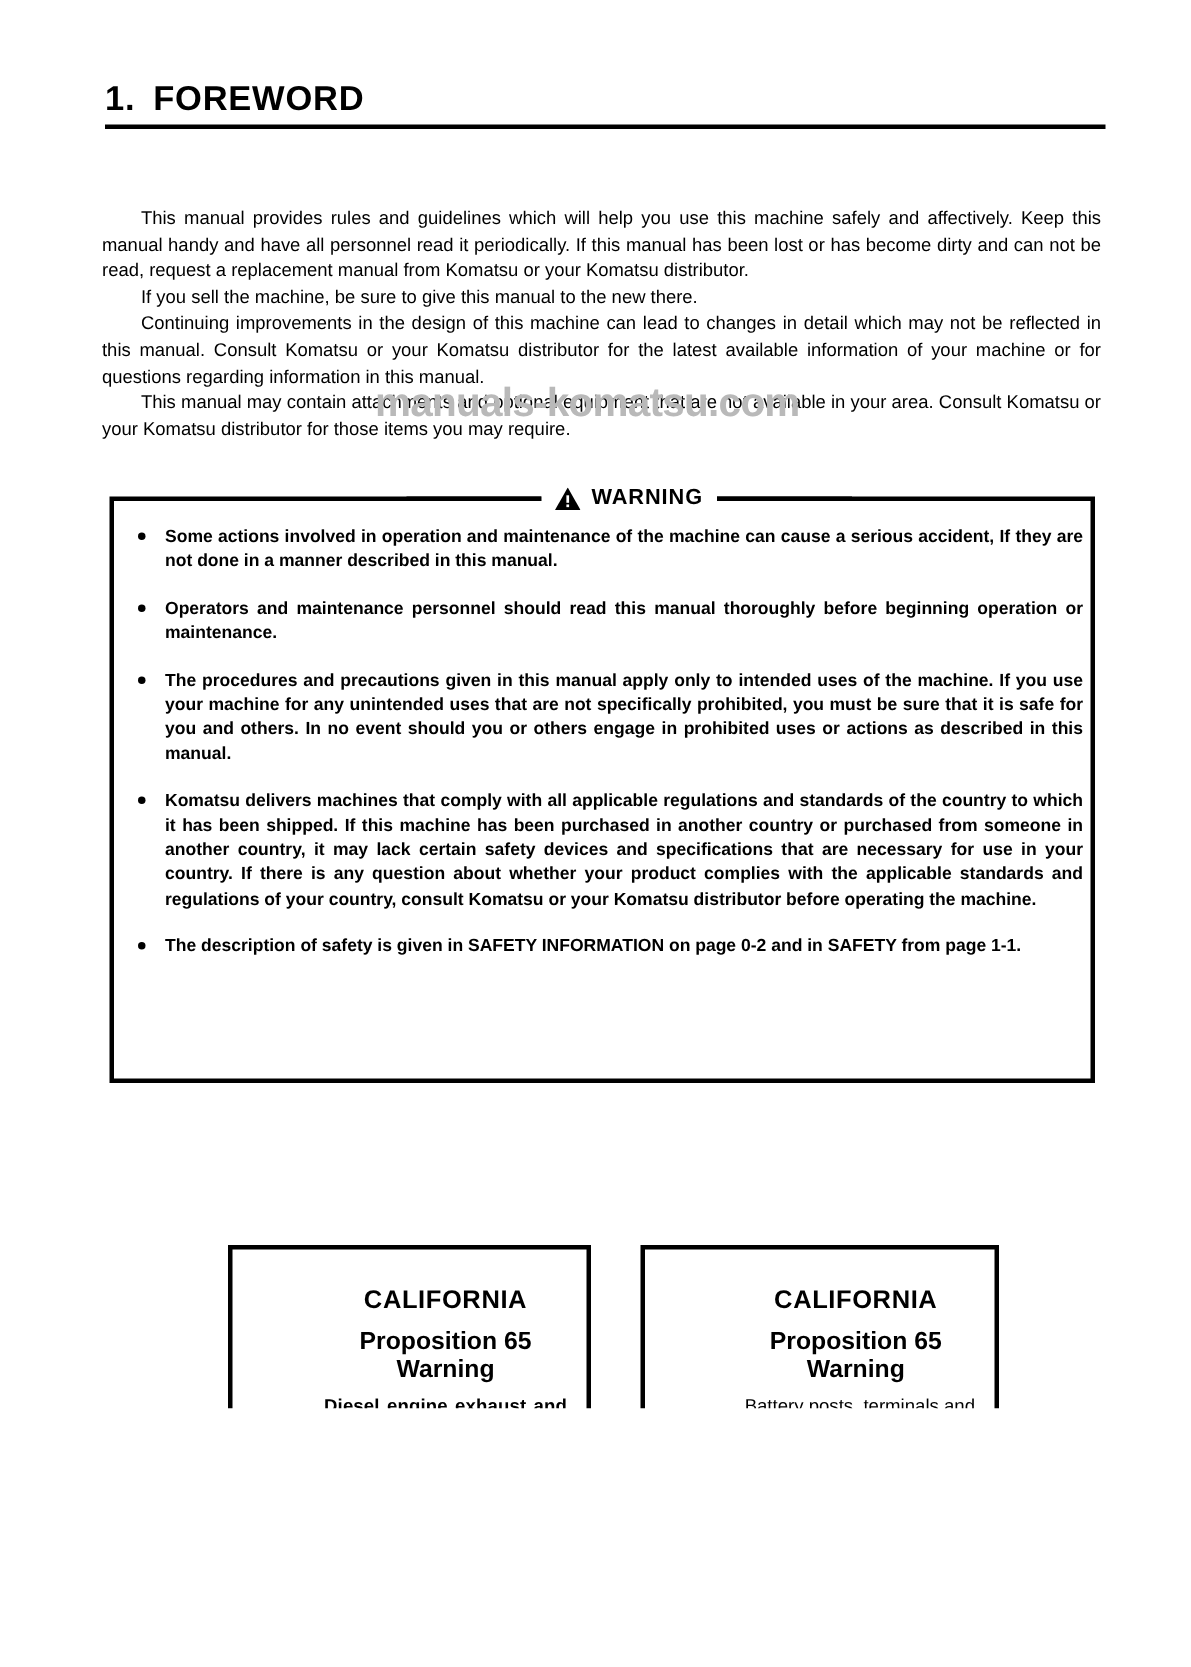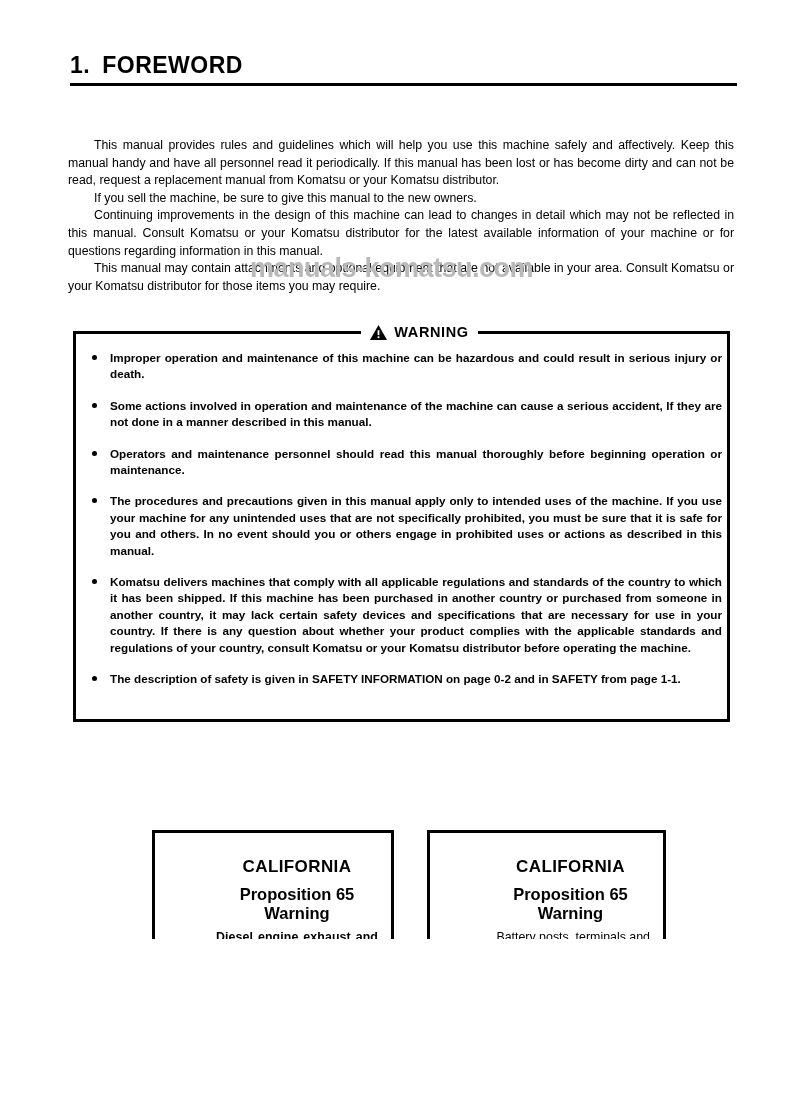--- a/index.html
+++ b/index.html
@@ -205,21 +205,21 @@
 
 <div id="page">
 
   <div class="chapter-title">
     <span class="num">1.</span><span>FOREWORD</span>
   </div>
   <div class="title-rule"></div>
 
   <div class="intro">
     <p>This manual provides rules and guidelines which will help you use this machine safely and affectively. Keep this manual handy and have all personnel read it periodically. If this manual has been lost or has become dirty and can not be read, request a replacement manual from Komatsu or your Komatsu distributor.</p>
-    <p class="nojust">If you sell the machine, be sure to give this manual to the new owners.</p>
+    <p class="nojust">If you sell the machine, be sure to give this manual to the new there.</p>
     <p>Continuing improvements in the design of this machine can lead to changes in detail which may not be reflected in this manual. Consult Komatsu or your Komatsu distributor for the latest available information of your machine or for questions regarding information in this manual.</p>
     <p>This manual may contain attachments and optional equipment that are not available in your area. Consult Komatsu or your Komatsu distributor for those items you may require.</p>
   </div>
 
   <div class="watermark">manuals-komatsu.com</div>
 
   <div class="warning-box"></div>
 
   <div class="warning-header">
     <div class="wh-line left"></div>
@@ -232,24 +232,20 @@
         </svg>
       </span>
       <span class="warn-word">WARNING</span>
     </div>
     <div class="wh-line right"></div>
   </div>
 
   <div class="warn-list">
     <div class="warn-item">
       <span class="dot"></span>
-      <span>Improper operation and maintenance of this machine can be hazardous and could result in serious injury or death.</span>
-    </div>
-    <div class="warn-item">
-      <span class="dot"></span>
       <span>Some actions involved in operation and maintenance of the machine can cause a serious accident, If they are not done in a manner described in this manual.</span>
     </div>
     <div class="warn-item">
       <span class="dot"></span>
       <span>Operators and maintenance personnel should read this manual thoroughly before beginning operation or maintenance.</span>
     </div>
     <div class="warn-item">
       <span class="dot"></span>
       <span>The procedures and precautions given in this manual apply only to intended uses of the machine. If you use your machine for any unintended uses that are not specifically prohibited, you must be sure that it is safe for you and others. In no event should you or others engage in prohibited uses or actions as described in this manual.</span>
     </div>

